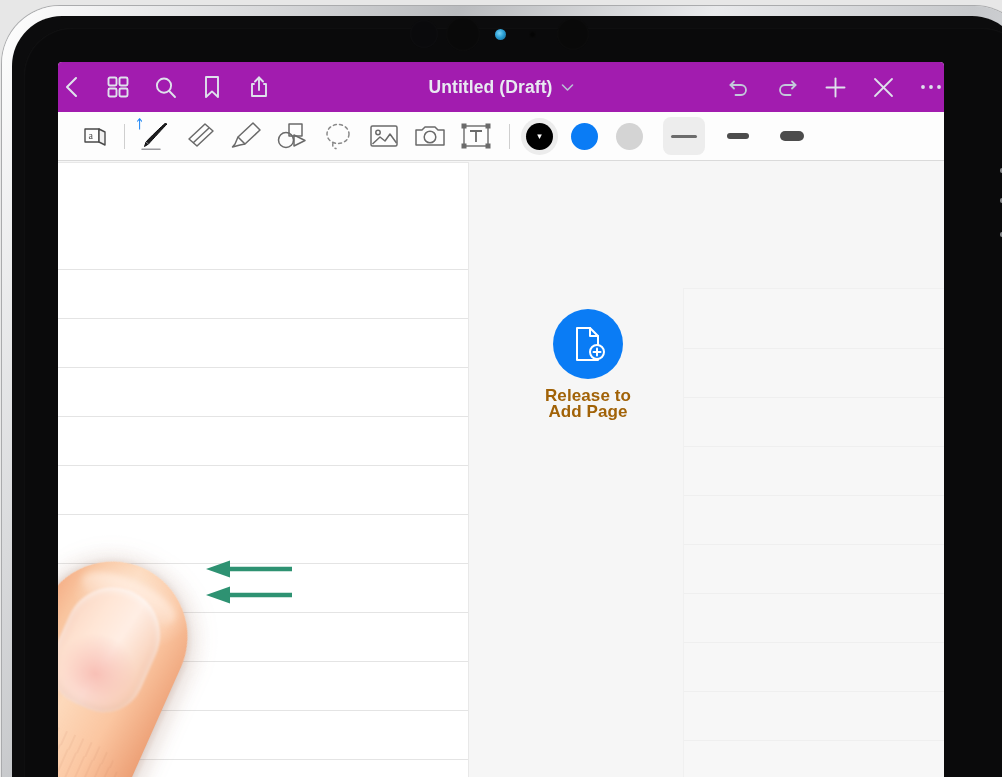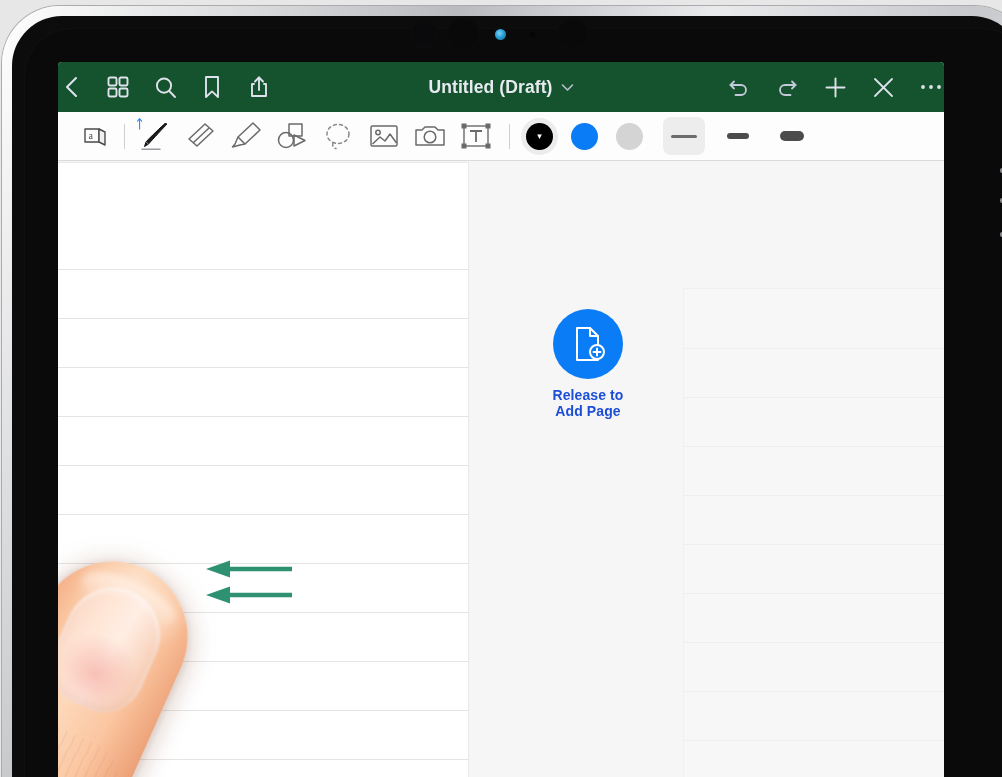--- a/index.html
+++ b/index.html
@@ -90,21 +90,21 @@
     height: 780px;
     background: #f6f6f6;
     overflow: hidden;
     border-radius: 4px 4px 0 0;
   }
 
   
   .navbar {
     position: relative;
     height: 50px;
-    background: #14532d;
+    background: #a21caf;
     display: flex;
     align-items: center;
     padding: 0 0;
     box-sizing: border-box;
   }
   .nav-left, .nav-right {
     display: flex;
     align-items: center;
     gap: 21px;
   }
@@ -250,22 +250,22 @@
   .drop-circle {
     width: 70px; height: 70px;
     margin: 0 auto;
     border-radius: 50%;
     background: #0a7cf5;
     display: flex; align-items: center; justify-content: center;
     cursor: pointer;
   }
   .drop-label {
     margin-top: 9px;
-    color: #1d4ed8;
-    font-size: 14px;
+    color: #a16207;
+    font-size: 17px;
     font-weight: bold;
     line-height: 15.5px;
     letter-spacing: .1px;
     cursor: pointer;
   }
 
   
   .arrows { position: absolute; left: 90px; top: 398px; }
   .arrow { position: absolute; }
   .arrow.a1 { left: 56px; top: 0px; }

